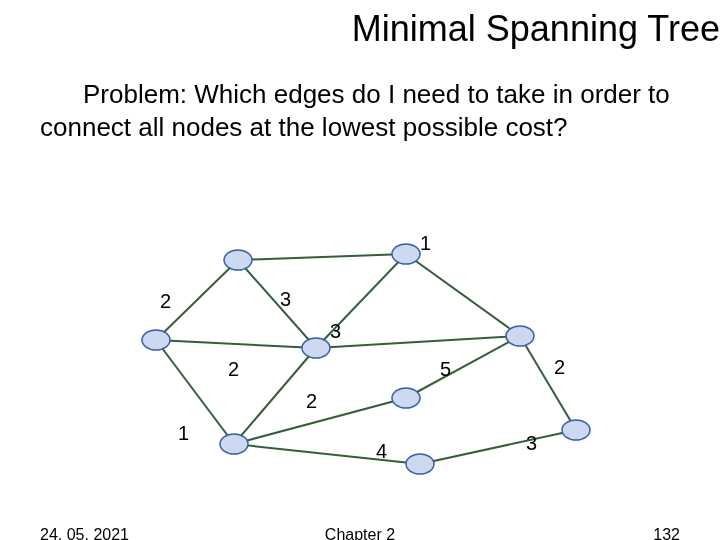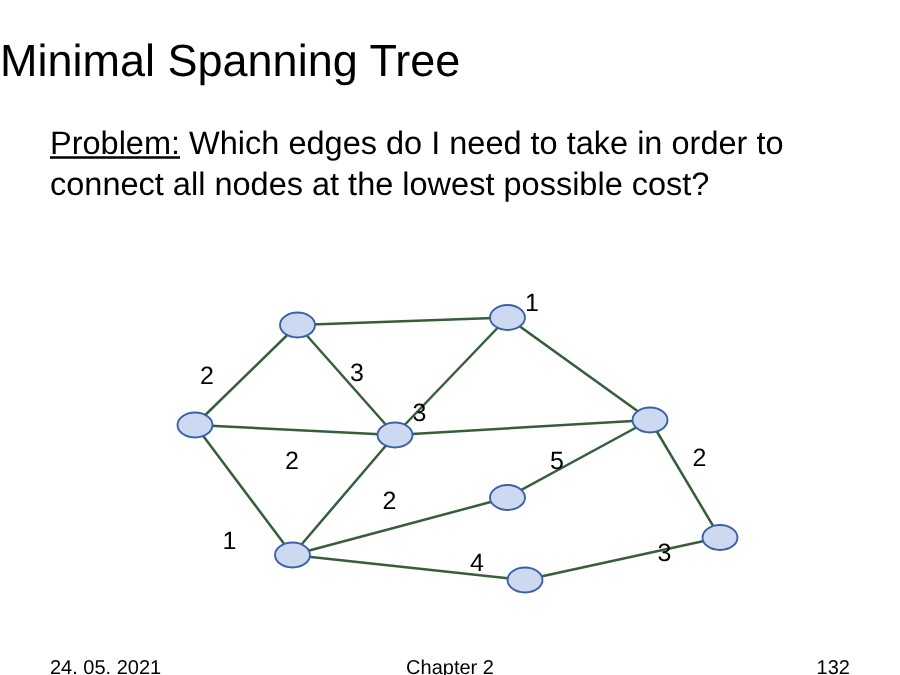--- a/index.html
+++ b/index.html
@@ -6,32 +6,32 @@
   body {
     width: 720px;
     height: 540px;
     background: #ffffff;
     font-family: Arial, Helvetica, sans-serif;
     color: #000;
     position: relative;
     overflow: hidden;
   }
   .title {
-    text-align: left;
+    text-align: right;
     font-size: 36px;
     font-weight: 400;
-    padding-top: 28px;
+    padding-top: 8px;
   }
   .problem {
     font-size: 26px;
     line-height: 1.25;
     padding: 28px 40px 0 40px;
   }
   .problem-lead {
-    text-decoration: underline;
+    margin-left: 43px;
   }
   .graph {
     position: absolute;
     left: 0;
     top: 240px;
     width: 720px;
     height: 260px;
   }
   .footer {
     position: absolute;

